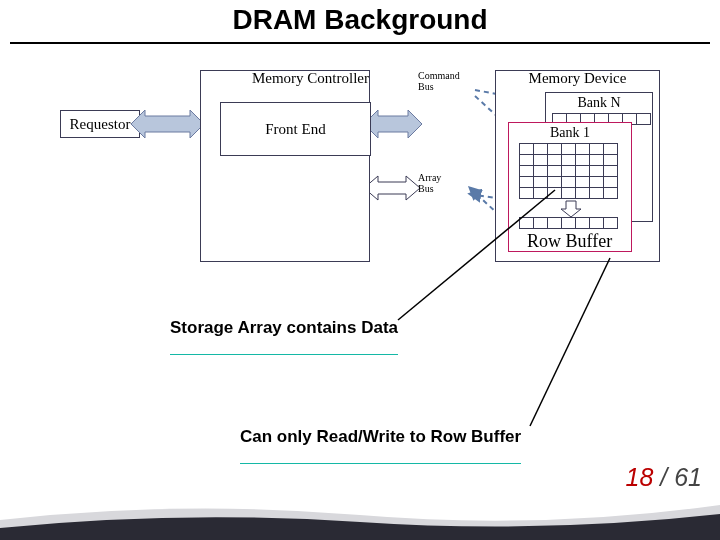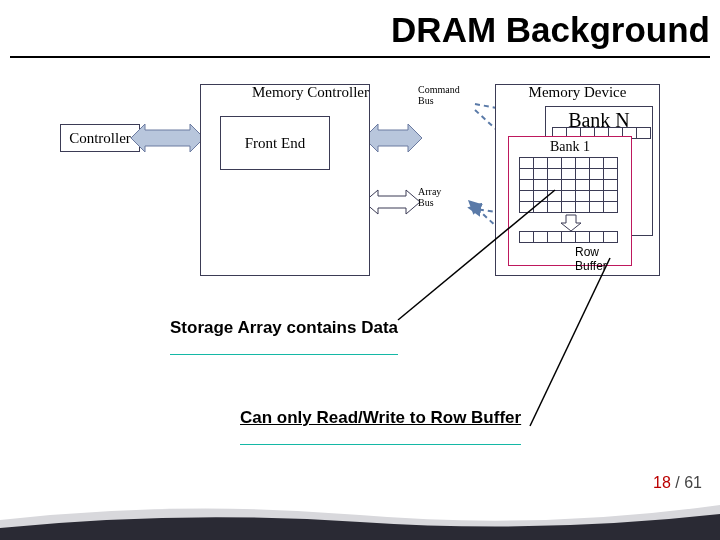--- a/index.html
+++ b/index.html
@@ -4,24 +4,24 @@
 <style>
   * { box-sizing: border-box; margin: 0; padding: 0; }
   body {
     width: 720px; height: 540px;
     font-family: Arial, sans-serif;
     background: #fff;
     position: relative;
     overflow: hidden;
   }
   .title {
-    text-align: right;
-    font-size: 35px;
+    text-align: center;
+    font-size: 28px;
     font-weight: bold;
-    padding-top: 10px;
+    padding-top: 4px;
     padding-bottom: 6px;
     border-bottom: 2px solid #000;
     margin: 0 10px 8px 10px;
   }
   .diagram-area {
     position: relative;
     width: 100%;
     height: 270px;
   }
   .box {
@@ -34,69 +34,70 @@
   }
   .label {
     position: absolute;
     font-family: "Times New Roman", serif;
     font-size: 10px;
     text-align: left;
   }
   .requestor { left: 60px; top: 58px; width: 80px; height: 28px; line-height: 26px; }
   .memctrl { left: 200px; top: 18px; width: 170px; height: 192px; }
   .memctrl-title { position: absolute; top: -1px; left: 0; right: 0; text-align: right; }
-  .frontend { left: 220px; top: 50px; width: 110px; height: 54px; line-height: 52px; }
+  .frontend { left: 220px; top: 50px; width: 151px; height: 54px; line-height: 52px; }
   .backend  { left: 220px; top: 150px; width: 130px; height: 54px; line-height: 52px; }
   .cmdbus { left: 418px; top: 18px; width: 80px; }
   .databus { left: 418px; top: 120px; width: 60px; }
   .memdev { left: 495px; top: 18px; width: 165px; height: 192px; }
   .memdev-title { position: absolute; top: -1px; left: 0; right: 0; }
   .bankn { position:absolute; left: 545px; top: 40px; width: 108px; height: 130px; border:1px solid #3b3b55; background:#fff;}
-  .bankn-title { position:absolute; top:2px; left:0; right:0; text-align:center; font-family:"Times New Roman",serif; font-size:20px;}
+  .bankn-title { position:absolute; top:2px; left:0; right:0; text-align:center; font-family:"Times New Roman",serif; font-size:14px;}
   .bank1 { position:absolute; left: 508px; top: 70px; width: 124px; height: 130px; border:1px solid #be185d; background:#fff;}
   .bank1-title { position:absolute; top:2px; left:0; right:0; text-align:center; font-family:"Times New Roman",serif; font-size:14px;}
   .grid { position:absolute; }
   .grid table { border-collapse: collapse; }
   .grid td { border:1px solid #3b3b55; width:14px; height:11px; }
   .rowbuf { position:absolute; }
   .rowbuf table { border-collapse: collapse; }
   .rowbuf td { border:1px solid #3b3b55; width:14px; height:11px; }
-  .rowbuf-label { position:absolute; font-family:Liberation Sans, sans-serif; font-size:12px;margin-left:48px; }
+  .rowbuf-label { position:absolute; font-family:Liberation Serif, serif; font-size:18px; }
   .anno {
     position: absolute;
     font-weight: bold;
     font-size: 17px;
     border-bottom: 1px solid #14b8a6;
     padding-bottom: 16px;
   }
   .anno1 { left: 170px; top: 318px; }
-  .anno2 { left: 240px; top: 408px; text-decoration: underline; }
+  .anno2 { left: 240px; top: 427px; }
   .pagenum {
     position: absolute;
     right: 18px;
     bottom: 48px;
-    font-size: 16px;
+    font-size: 25px;
     color: #444;
+    font-style: italic;
   }
   .pagenum .cur { color: #b00; }
   .footer-swoosh {
     position: absolute;
     left: 0; right: 0; bottom: 0;
     height: 50px;
   }
   svg.overlay { position:absolute; left:0; top:0; pointer-events:none; }
 </style>
 </head>
 <body>
 
 <div class="title">DRAM Background</div>
 
 <div class="diagram-area">
 
-  <div class="box requestor">Controller</div>
+  <div class="box requestor">Requestor</div>
 
   <svg class="overlay" width="720" height="270">
     <defs>
       <marker id="ah" viewBox="0 0 10 10" refX="8" refY="5" markerWidth="6" markerHeight="6" orient="auto-start-reverse">
         <path d="M 0 0 L 10 5 L 0 10 z" fill="#5a7aa8"></path>
       </marker>
       <marker id="ahopen" viewBox="0 0 10 10" refX="8" refY="5" markerWidth="7" markerHeight="7" orient="auto-start-reverse">
         <path d="M 0 0 L 10 5 L 0 10 z" fill="none" stroke="#3b3b55" stroke-width="1"></path>
       </marker>
       <marker id="ahdash" viewBox="0 0 10 10" refX="8" refY="5" markerWidth="7" markerHeight="7" orient="auto-start-reverse">

